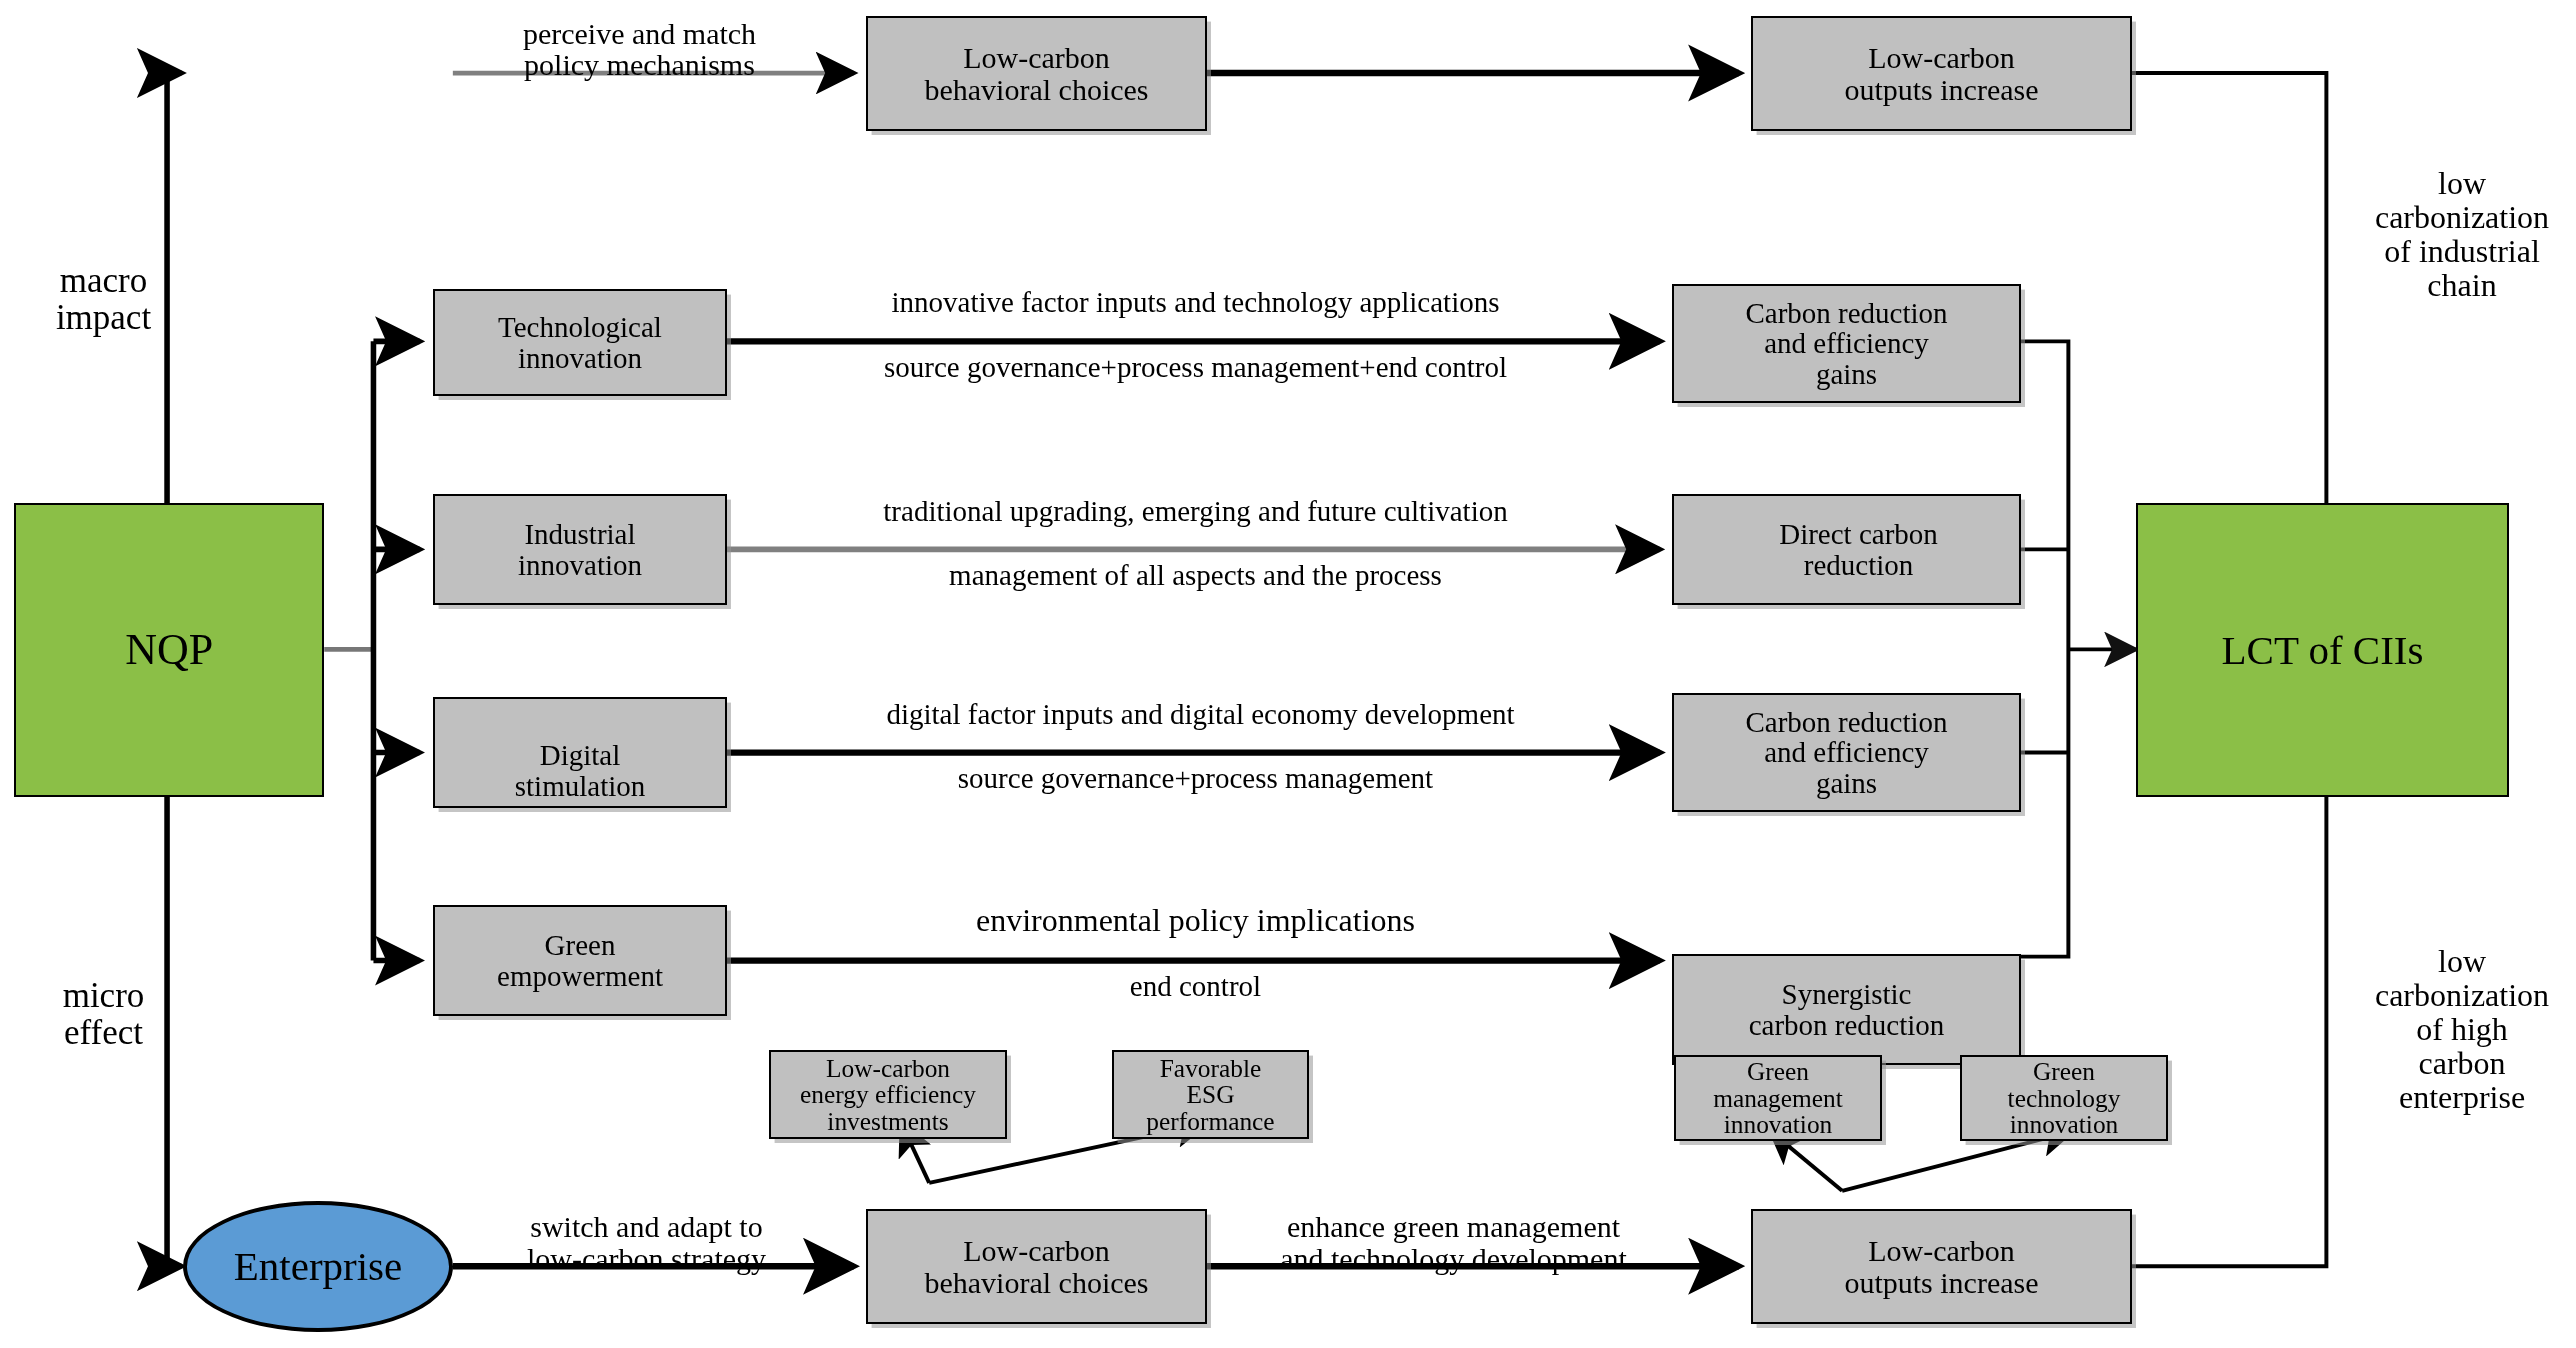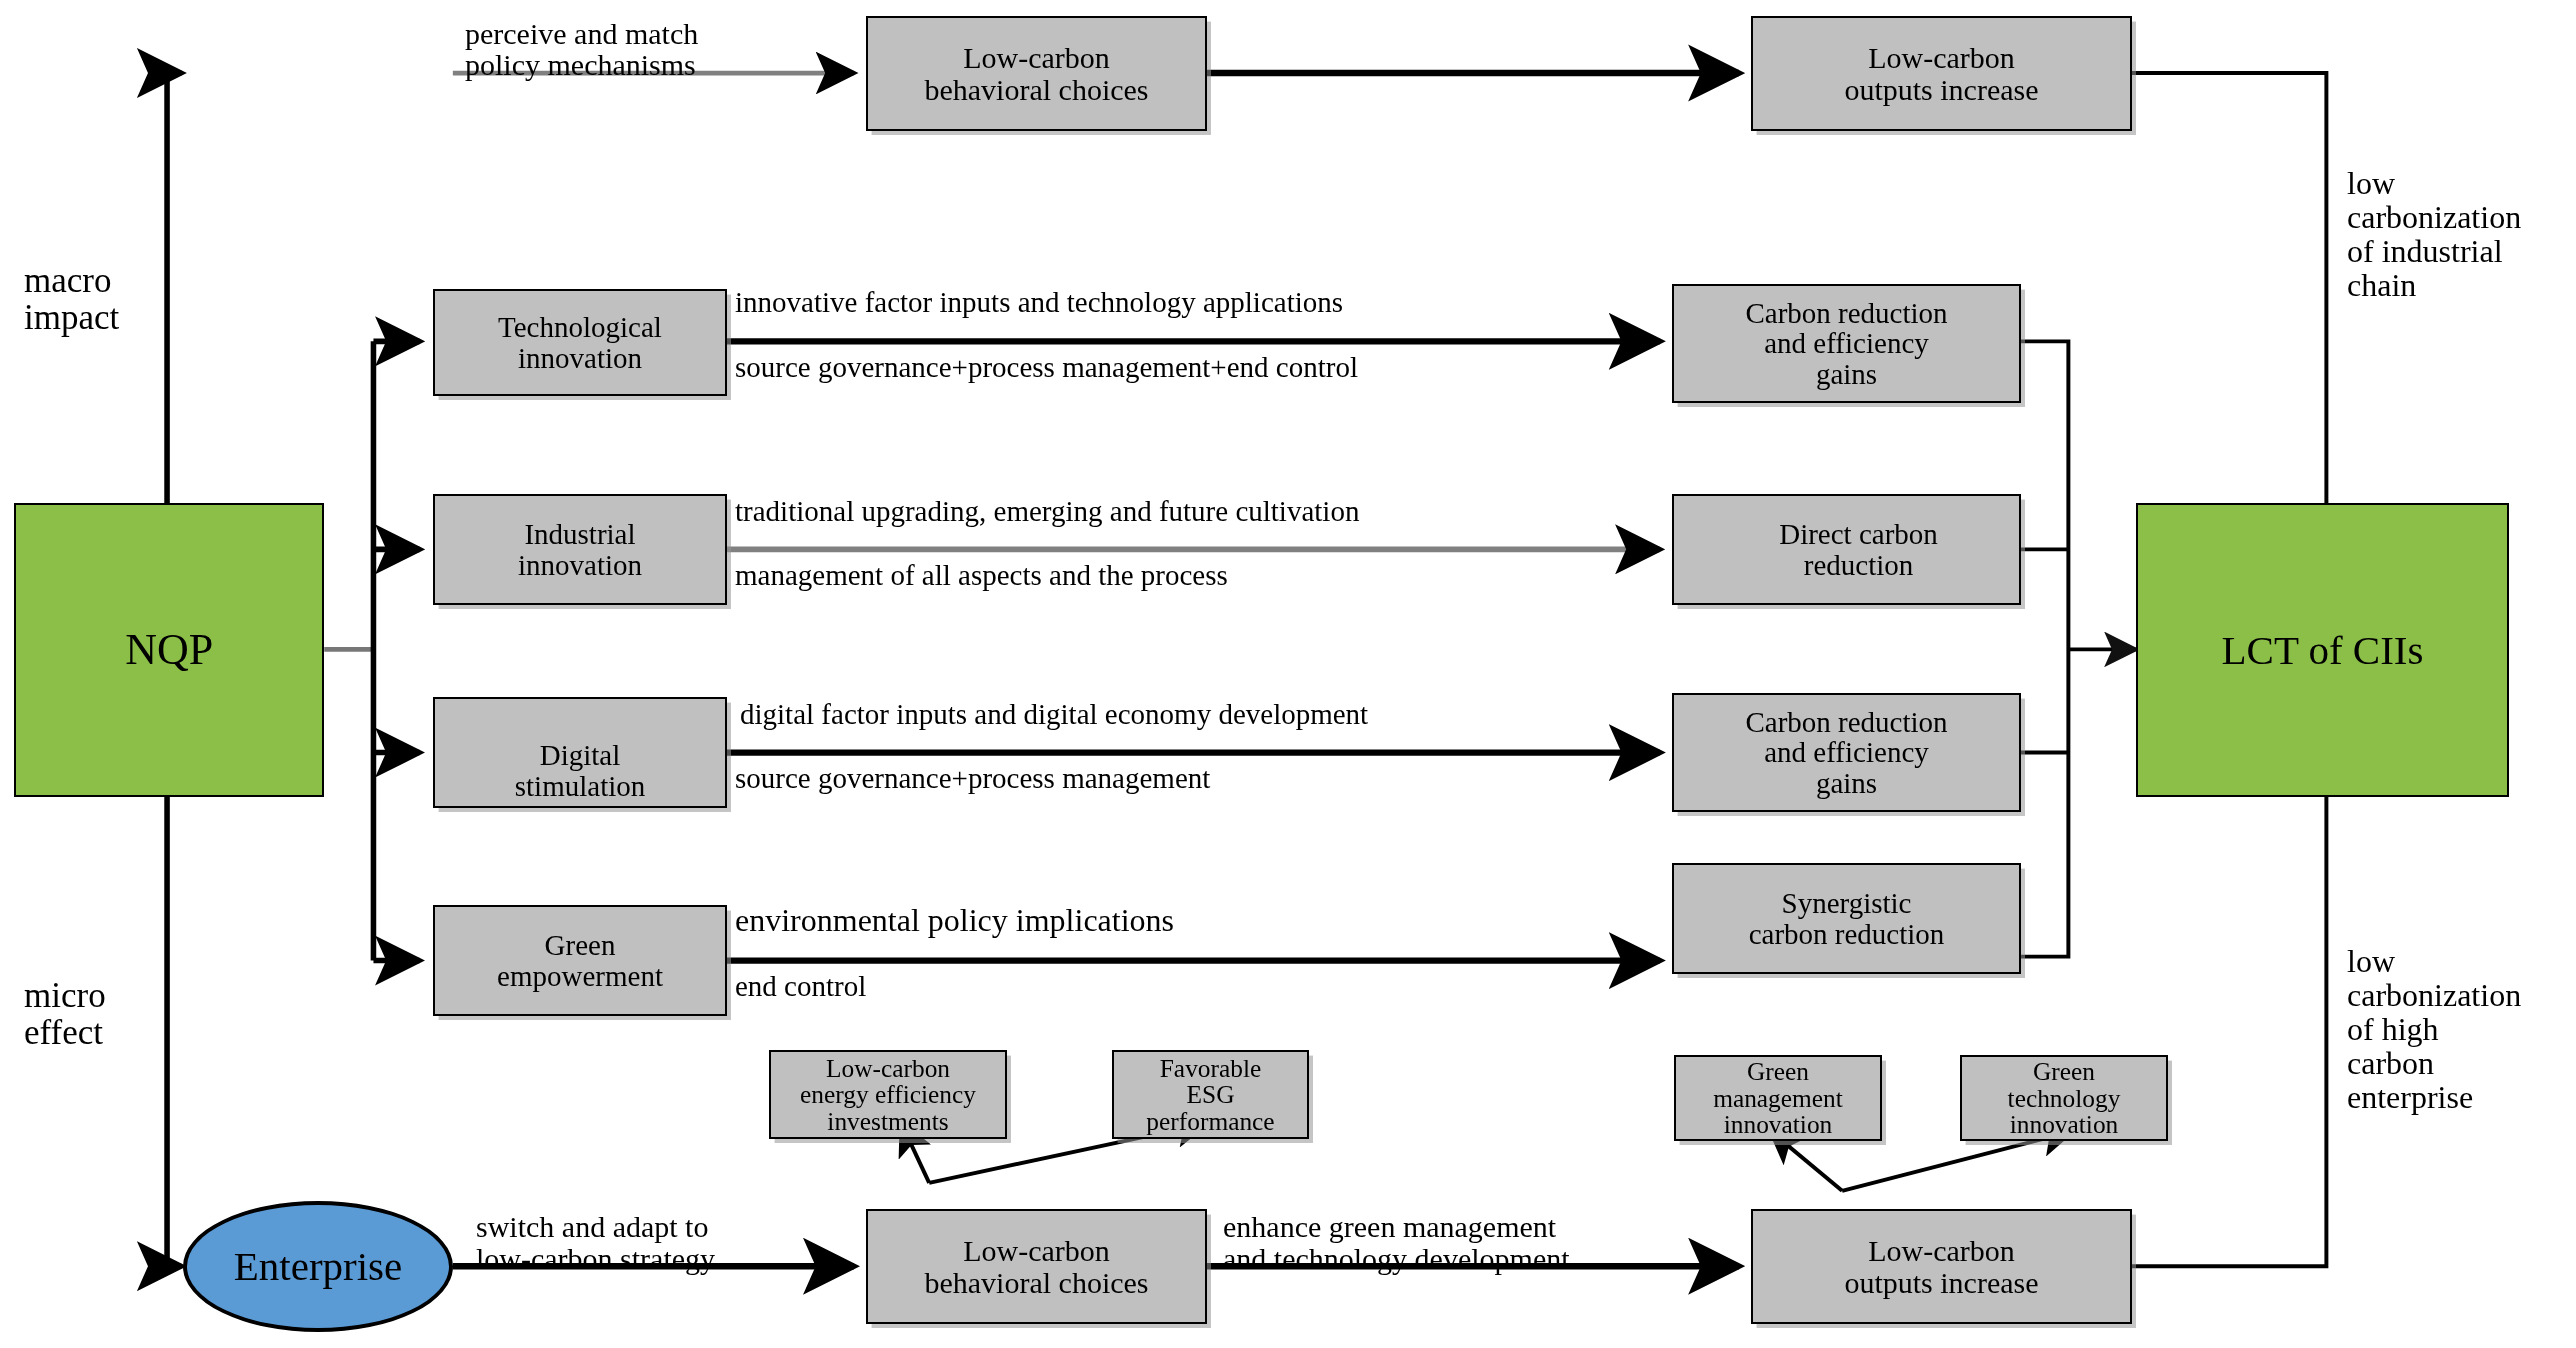--- a/index.html
+++ b/index.html
@@ -3,21 +3,21 @@
 <meta charset="utf-8">
 <style>
   html,body{margin:0;padding:0;background:#ffffff;}
   #stage{position:relative;width:2576px;height:1348px;background:#fff;
          font-family:"Liberation Serif","DejaVu Serif",serif;color:#000;overflow:hidden;}
   .node{position:absolute;box-sizing:border-box;display:flex;align-items:center;
         justify-content:center;text-align:center;line-height:1.04;}
   .gray{background:#c0c0c0;border:2.4px solid #000;box-shadow:4.8px 4.8px 0 -0.8px rgba(150,150,150,.55);}
   .green{background:#8bbf47;border:2.4px solid #000;}
   .ellipse{background:#5b9bd5;border:4.8px solid #000;border-radius:50%;}
-  .lbl{position:absolute;line-height:1.06;white-space:pre-line;}
+  .lbl{position:absolute;text-align:center;line-height:1.06;white-space:pre-line;}
   svg{position:absolute;left:0;top:0;width:2576px;height:1348px;pointer-events:none;} .f32{font-size:25.4px;}
   .f36{font-size:29px;} .f38{font-size:30px;} .f44{font-size:35px;}
   .f52{font-size:41px;} .f56{font-size:44px;}
 </style>
 </head>
 <body>
 
 <div id="stage">
 
   <svg viewBox="0 0 3244 1698">
@@ -114,21 +114,21 @@
   </div>
   <div class="node gray f36" style="left:1672px;top:494px;width:349px;height:111px;">
     <span style="white-space: pre-line; margin-left: 24px;">Direct carbon
 reduction</span>
   </div>
   <div class="node gray f36" style="left:1672px;top:693px;width:349px;height:119px;">
     <span style="white-space: pre-line;">Carbon reduction
 and efficiency
 gains</span>
   </div>
-  <div class="node gray f36" style="left:1672px;top:863px;width:349px;height:111px;">
+  <div class="node gray f36" style="left:1672px;top:954px;width:349px;height:111px;">
     <span style="white-space: pre-line;">Synergistic
 carbon reduction</span>
   </div>
 
   <div class="node gray f32" style="left:769px;top:1050px;width:238px;height:89px;">
     <span style="white-space: pre-line;">Low-carbon
 energy efficiency
 investments</span>
   </div>
   <div class="node gray f32" style="left:1112px;top:1050px;width:197px;height:89px;">

